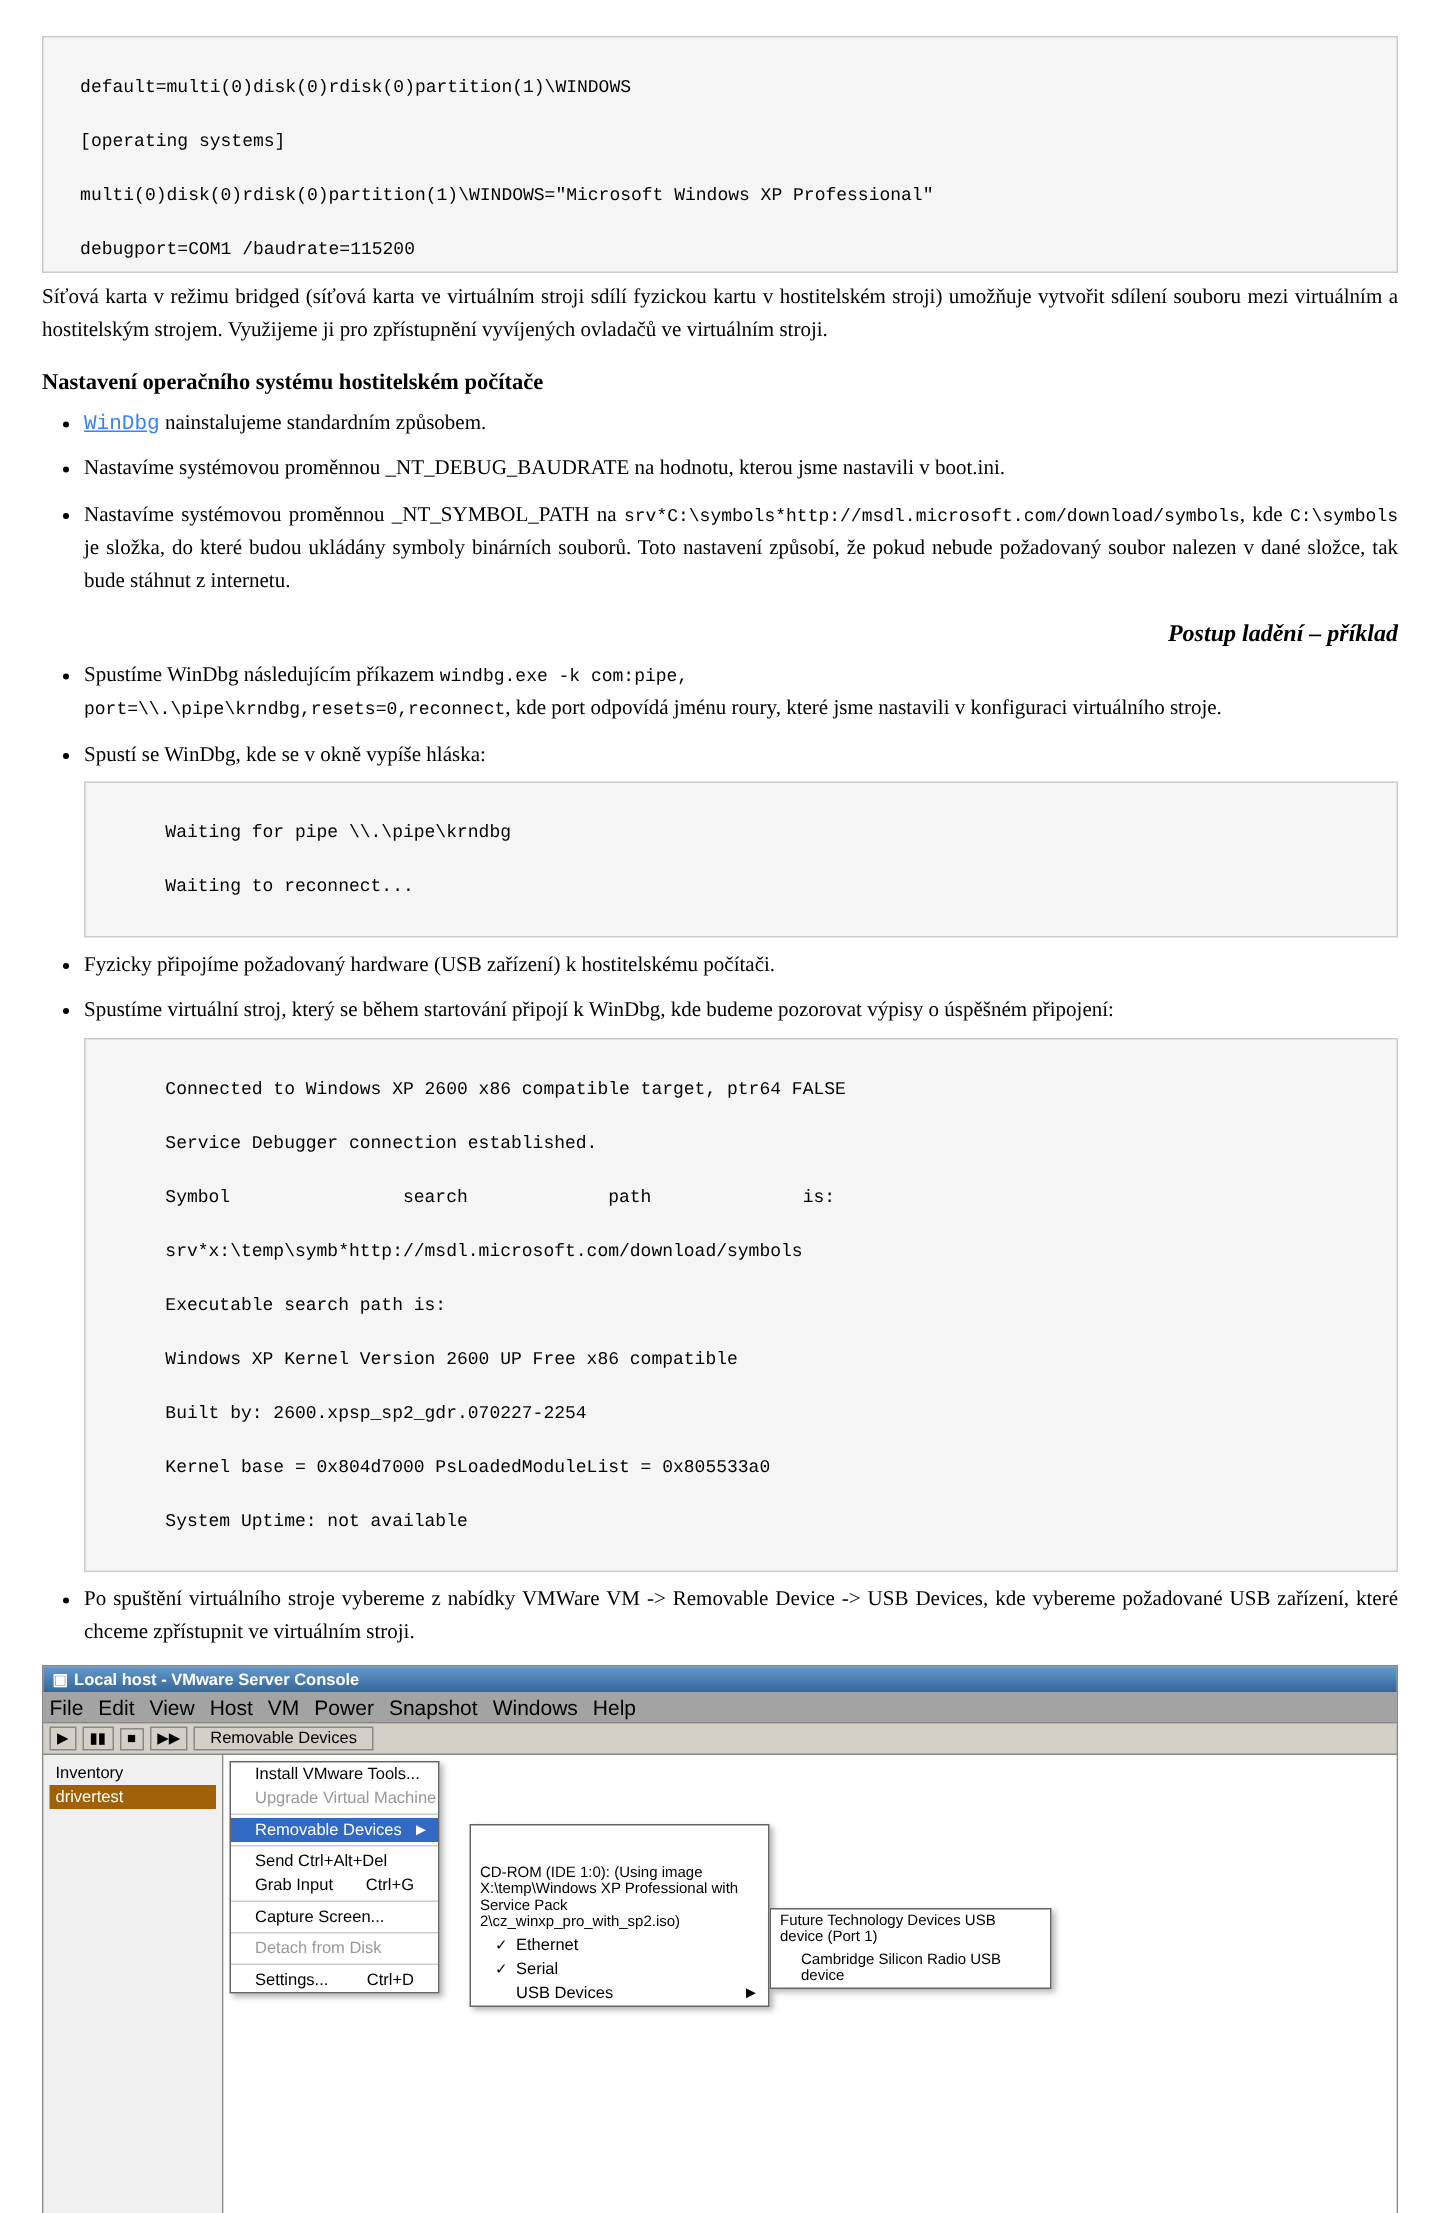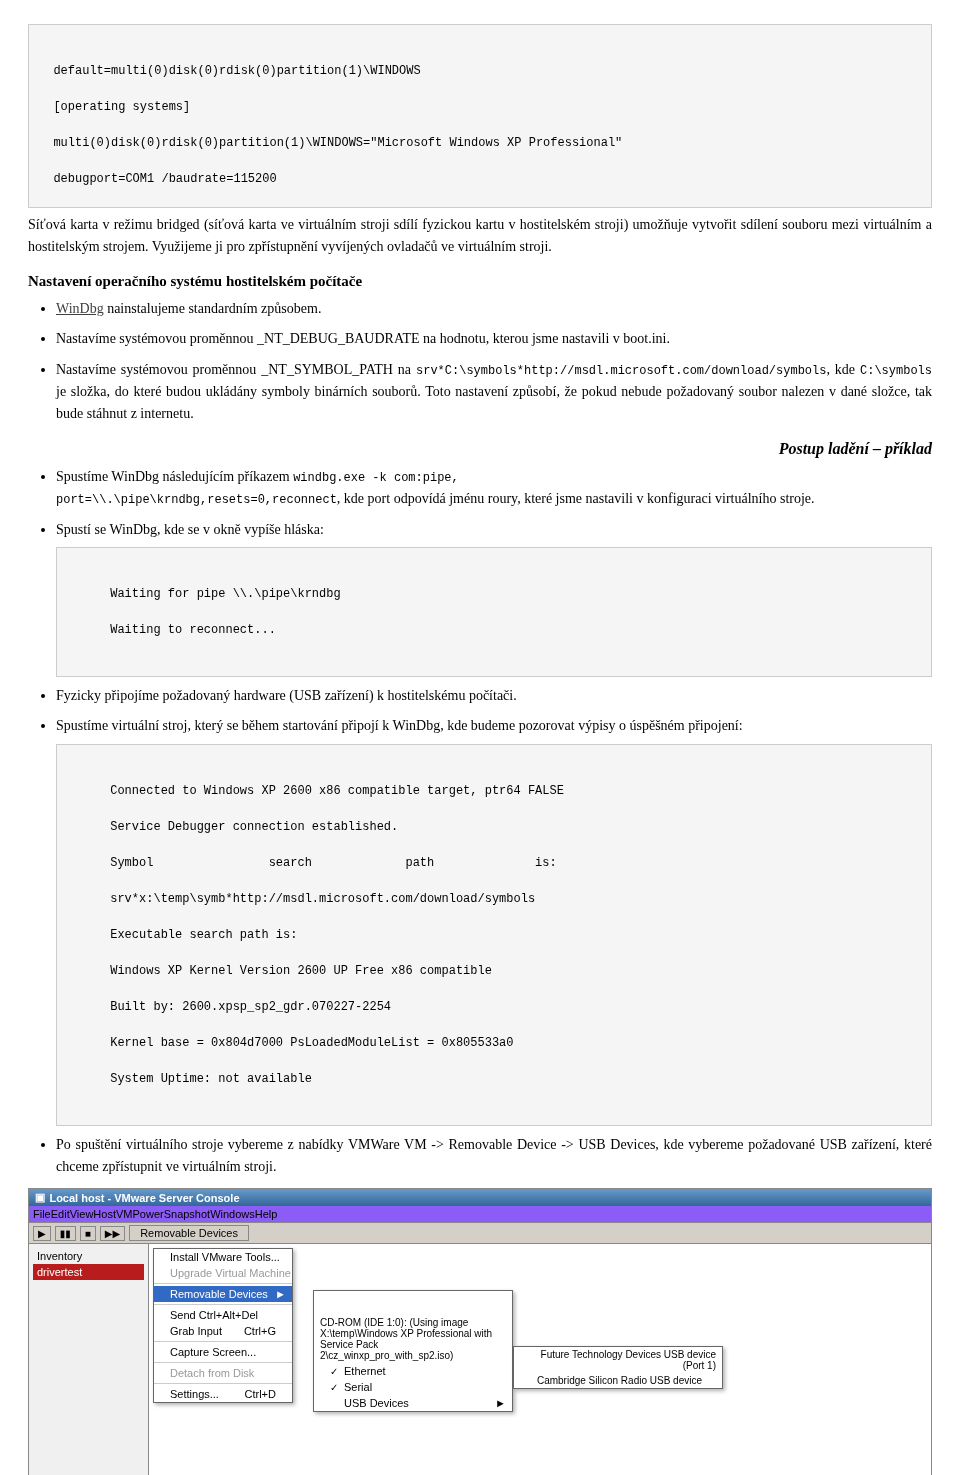--- a/index.html
+++ b/index.html
@@ -10,21 +10,21 @@
       background: #fff;
       padding: 18px 28px;
       width: 960px;
       min-height: 1475px;
     }
     .code-block {
       font-family: "Courier New", Courier, monospace;
       font-size: 12px;
       background: #f5f5f5;
       border: 1px solid #ccc;
-      padding: 19px 10px;
+      padding: 6px 10px;
       margin: 6px 0;
       white-space: pre-wrap;
       word-break: break-all;
       line-height: 1.5;
     }
     .inline-code {
       font-family: "Courier New", Courier, monospace;
       font-size: 12px;
     }
     p {
@@ -47,47 +47,49 @@
       margin: 14px 0 8px 0;
     }
     h3 {
       font-size: 16px;
       font-style: italic;
       font-weight: bold;
       margin: 14px 0 8px 0;
       text-align: right;
     }
     a {
-      color: #404040;
+      color: #3b82f6;
       text-decoration: underline;
+      font-family: Liberation Mono, monospace;
     }
     .vmware-screenshot {
       border: 1px solid #888;
       background: #c0c0c0;
       margin-top: 10px;
       width: 100%;
       font-family: Arial, sans-serif;
       font-size: 11px;
     }
     .vmware-titlebar {
       background: linear-gradient(to bottom, #6699cc, #336699);
       color: #fff;
       padding: 2px 6px;
       font-size: 11px;
       font-weight: bold;
       display: flex;
       align-items: center;
       gap: 4px;
     }
     .vmware-menubar {
-      background: #8b5cf6;
+      background: #a3a3a3;
       border-bottom: 1px solid #888;
       padding: 2px 4px;
       display: flex;
-      font-size: 11px;
+      gap: 10px;
+      font-size: 14px;
     }
     .vmware-menubar span { cursor: default; }
     .vmware-toolbar {
       background: #d4d0c8;
       border-bottom: 1px solid #888;
       padding: 2px 4px;
       display: flex;
       gap: 4px;
       align-items: center;
       font-size: 11px;
@@ -108,21 +110,21 @@
       background: #f0f0f0;
       border-right: 1px solid #888;
       padding: 4px;
       font-size: 11px;
     }
     .vmware-sidebar-item {
       padding: 2px 4px;
       cursor: default;
     }
     .vmware-sidebar-item.selected {
-      background: #b91c1c;
+      background: #a16207;
       color: #fff;
     }
     .vmware-main {
       flex: 1;
       background: #fff;
       position: relative;
     }
     .vmware-menu-popup {
       position: absolute;
       top: 0;
@@ -283,21 +285,21 @@
           <div class="menu-box" style="position:absolute;top:42px;left:160px;width:200px;">
             <div class="menu-item" style="font-size:10px;white-space:normal;padding:2px 6px;margin-top:24px;">CD-ROM (IDE 1:0): (Using image X:\temp\Windows XP Professional with Service Pack 2\cz_winxp_pro_with_sp2.iso)</div>
             <div class="menu-item"><span class="checkmark">✓</span>Ethernet</div>
             <div class="menu-item"><span class="checkmark">✓</span>Serial</div>
             <div class="menu-item">
               <span class="checkmark"></span>USB Devices
               <span class="arrow">►</span>
             </div>
           </div>
 
-          <div class="menu-box" style="position:absolute;top:98px;left:360px;width:210px;text-align:right;">
+          <div class="menu-box" style="position:absolute;top:98px;left:360px;width:188px;">
             <div class="menu-item" style="font-size:10px;white-space:normal;padding:2px 6px;">Future Technology Devices USB device (Port 1)</div>
             <div class="menu-item" style="font-size:10px;white-space:normal;padding:2px 20px;">Cambridge Silicon Radio USB device</div>
           </div>
         </div>
       </div>
     </div>
   </div>
 </div>
 
 </body></html>

